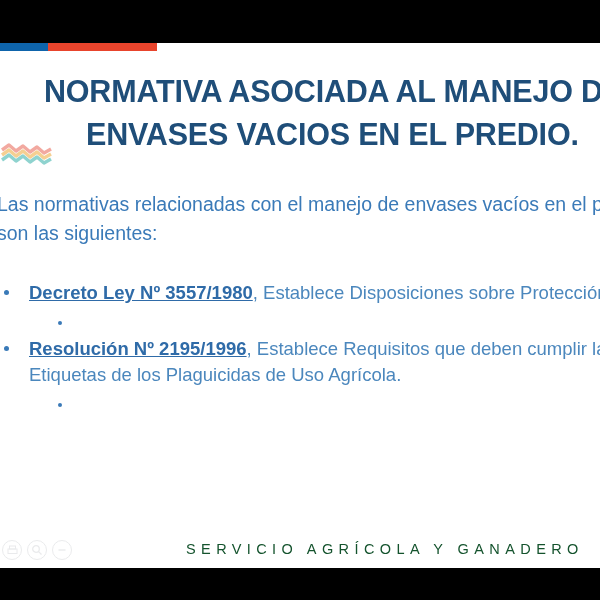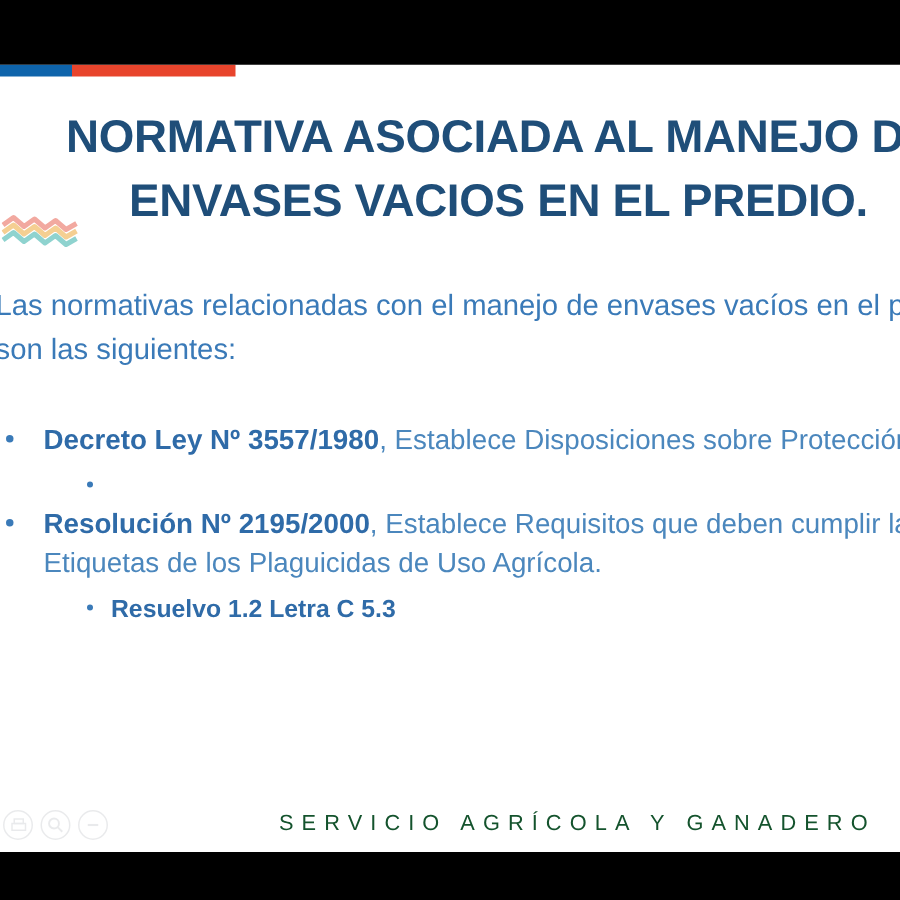--- a/index.html
+++ b/index.html
@@ -109,21 +109,21 @@
   }
   .b1 > .dot {
     position: absolute;
     left: 4px;
     top: 10px;
     width: 5px;
     height: 5px;
     border-radius: 50%;
     background: #3a7ab8;
   }
-  .b1 .lead { font-weight: bold; color: #2f6ba8; }
+  .b1 .lead { font-weight: bold; color: #2f6ba8; text-decoration: underline; }
   .b1 .rest { font-weight: normal; color: #4b87bd; }
   .b1 .cont { display: block; color: #4b87bd; }
 
   .b2 {
     position: relative;
     margin-left: 56px;
     margin-top: 6px;
     padding-left: 18px;
     font-size: 16.5px;
     line-height: 24px;
@@ -211,26 +211,25 @@
           <span class="lead">Decreto Ley Nº 3557/1980</span><span class="rest">, Establece Disposiciones sobre Protección Agrícola.</span>
         </div>
         <div class="b2">
           <span class="dot"></span>
         </div>
       </div>
 
       <div id="bullet-group-2">
         <div class="b1">
           <span class="dot"></span>
-          <span class="lead">Resolución Nº 2195/2000</span><span class="rest">, Establece Requisitos que deben cumplir las</span>
+          <span class="lead">Resolución Nº 2195/1996</span><span class="rest">, Establece Requisitos que deben cumplir las</span>
           <span class="cont">Etiquetas de los Plaguicidas de Uso Agrícola.</span>
         </div>
         <div class="b2">
           <span class="dot"></span>
-          <span>Resuelvo 1.2 Letra C 5.3</span>
         </div>
       </div>
 
     </div>
 
     <div id="footer-text">SERVICIO AGRÍCOLA Y GANADERO</div>
 
     <div id="footer-icons">
       <div class="f-icon">
         <svg width="11" height="11" viewBox="0 0 11 11">

